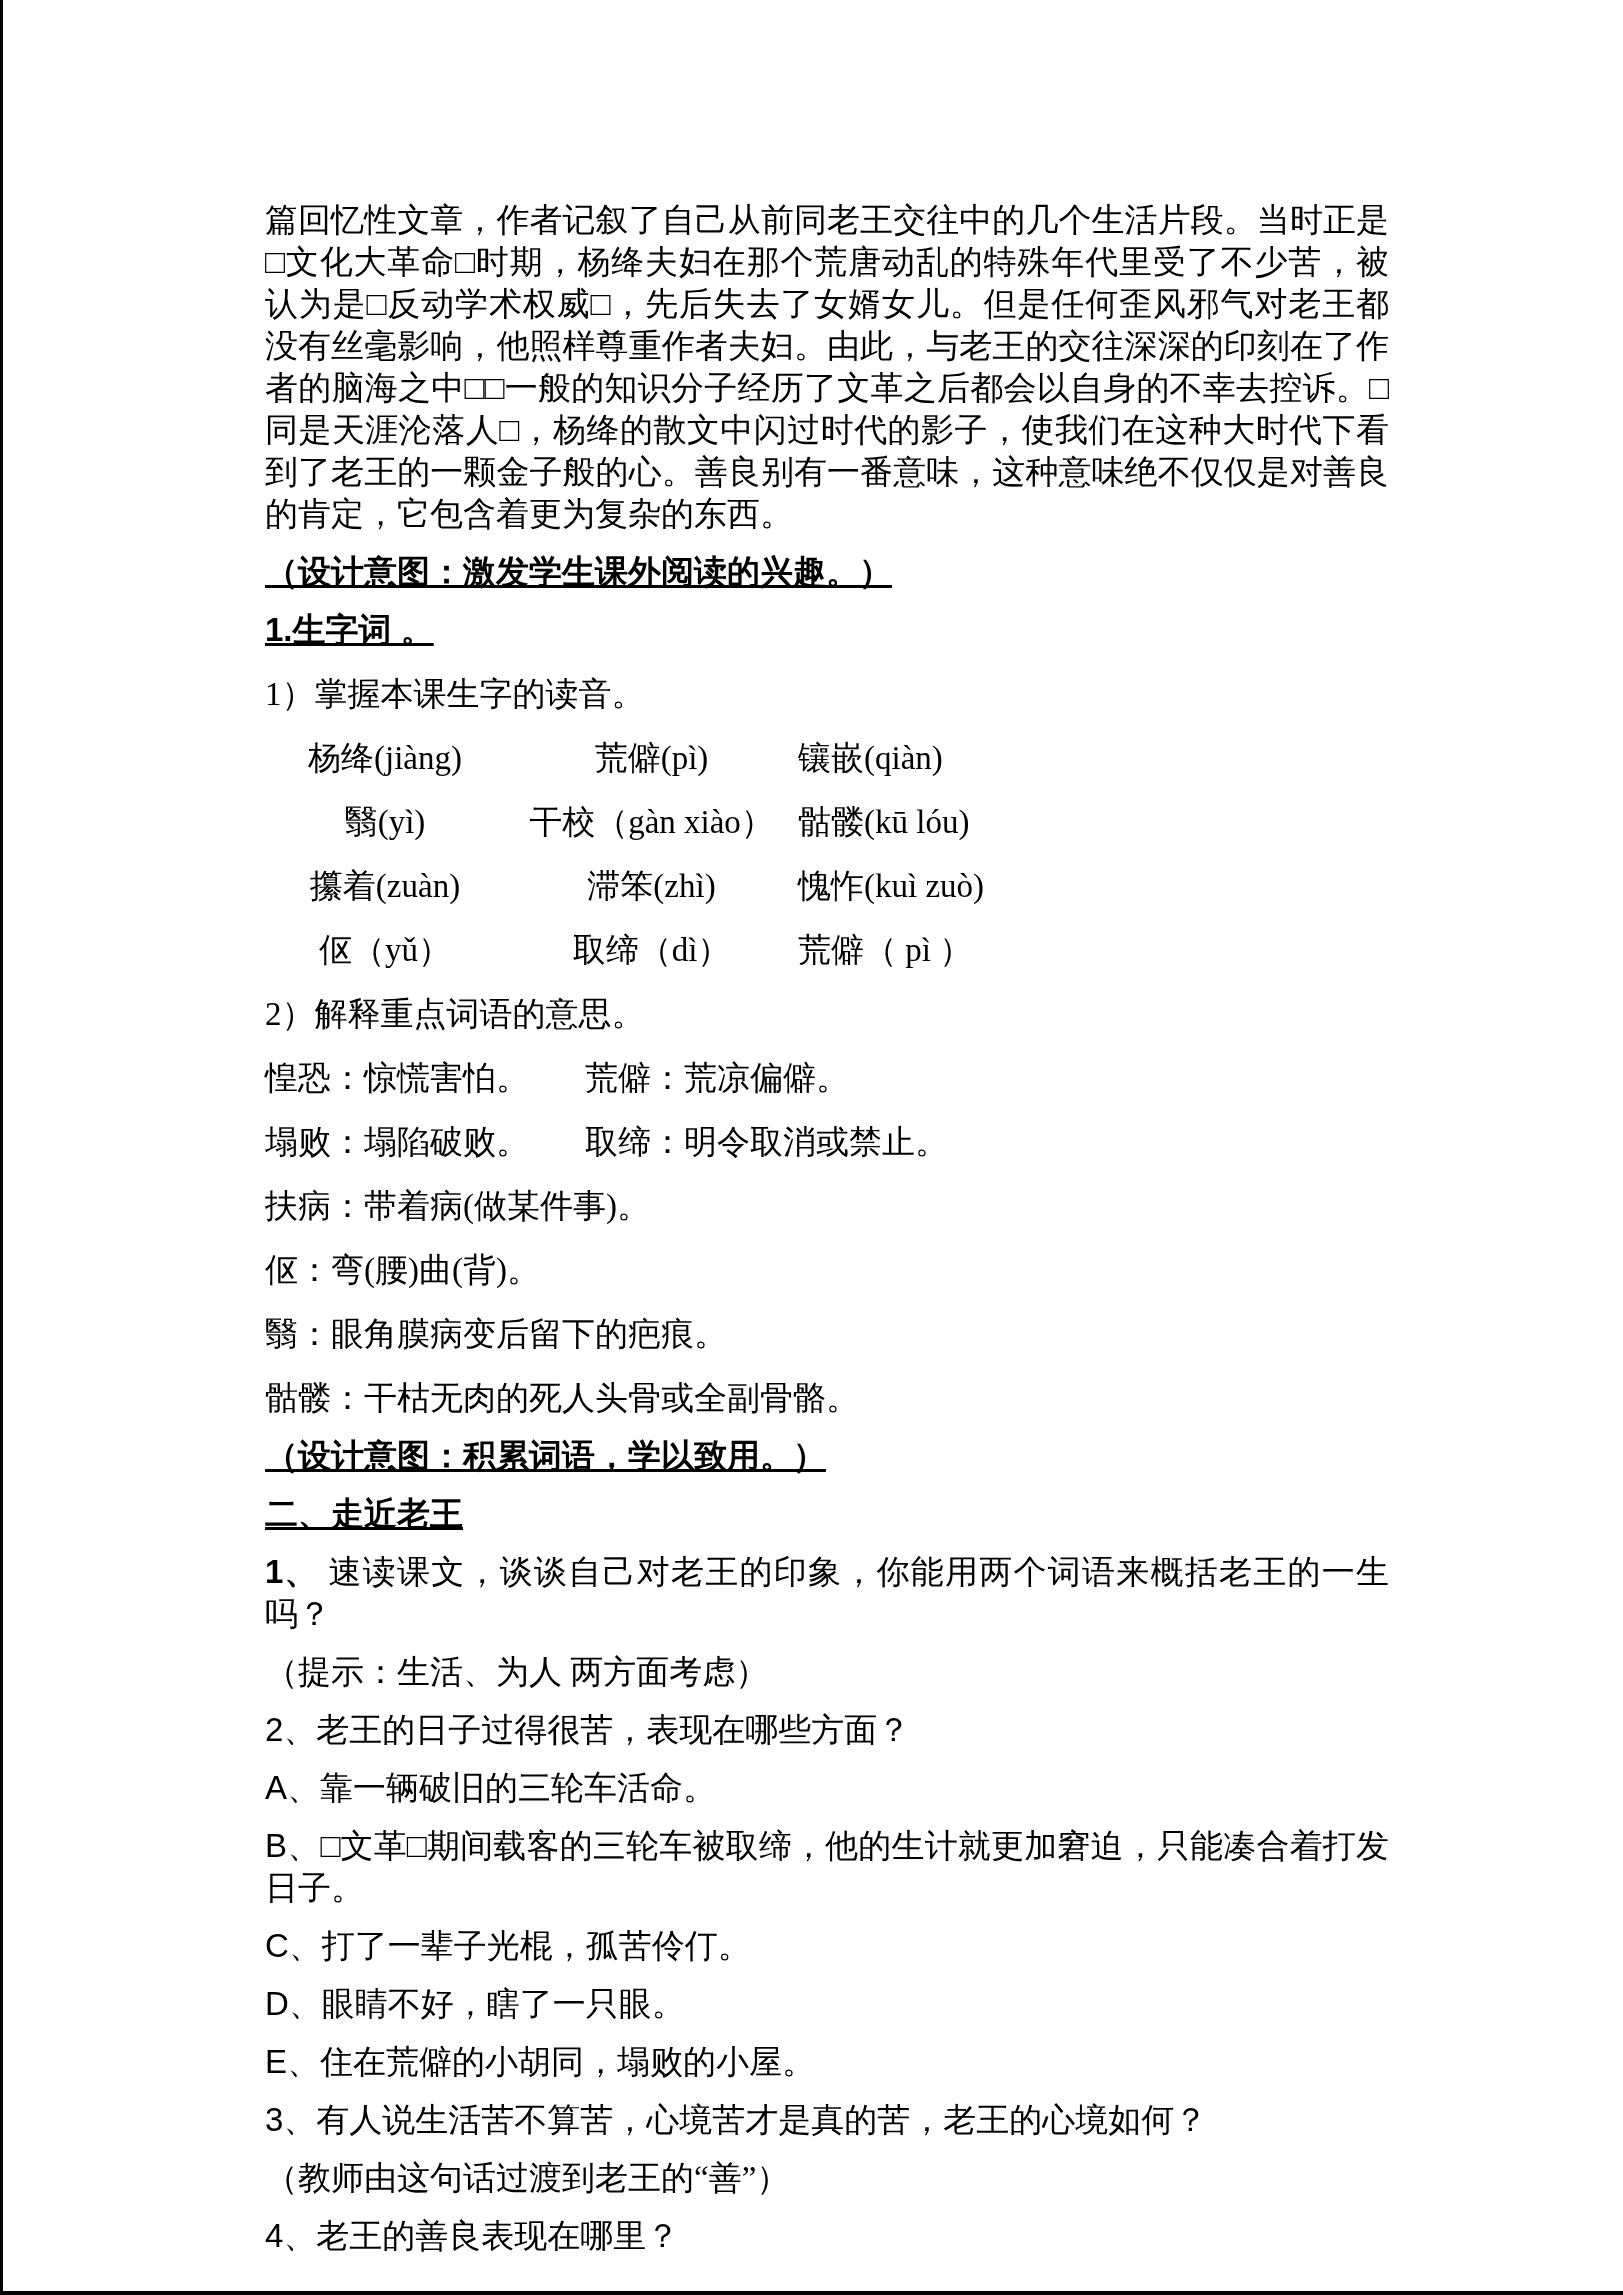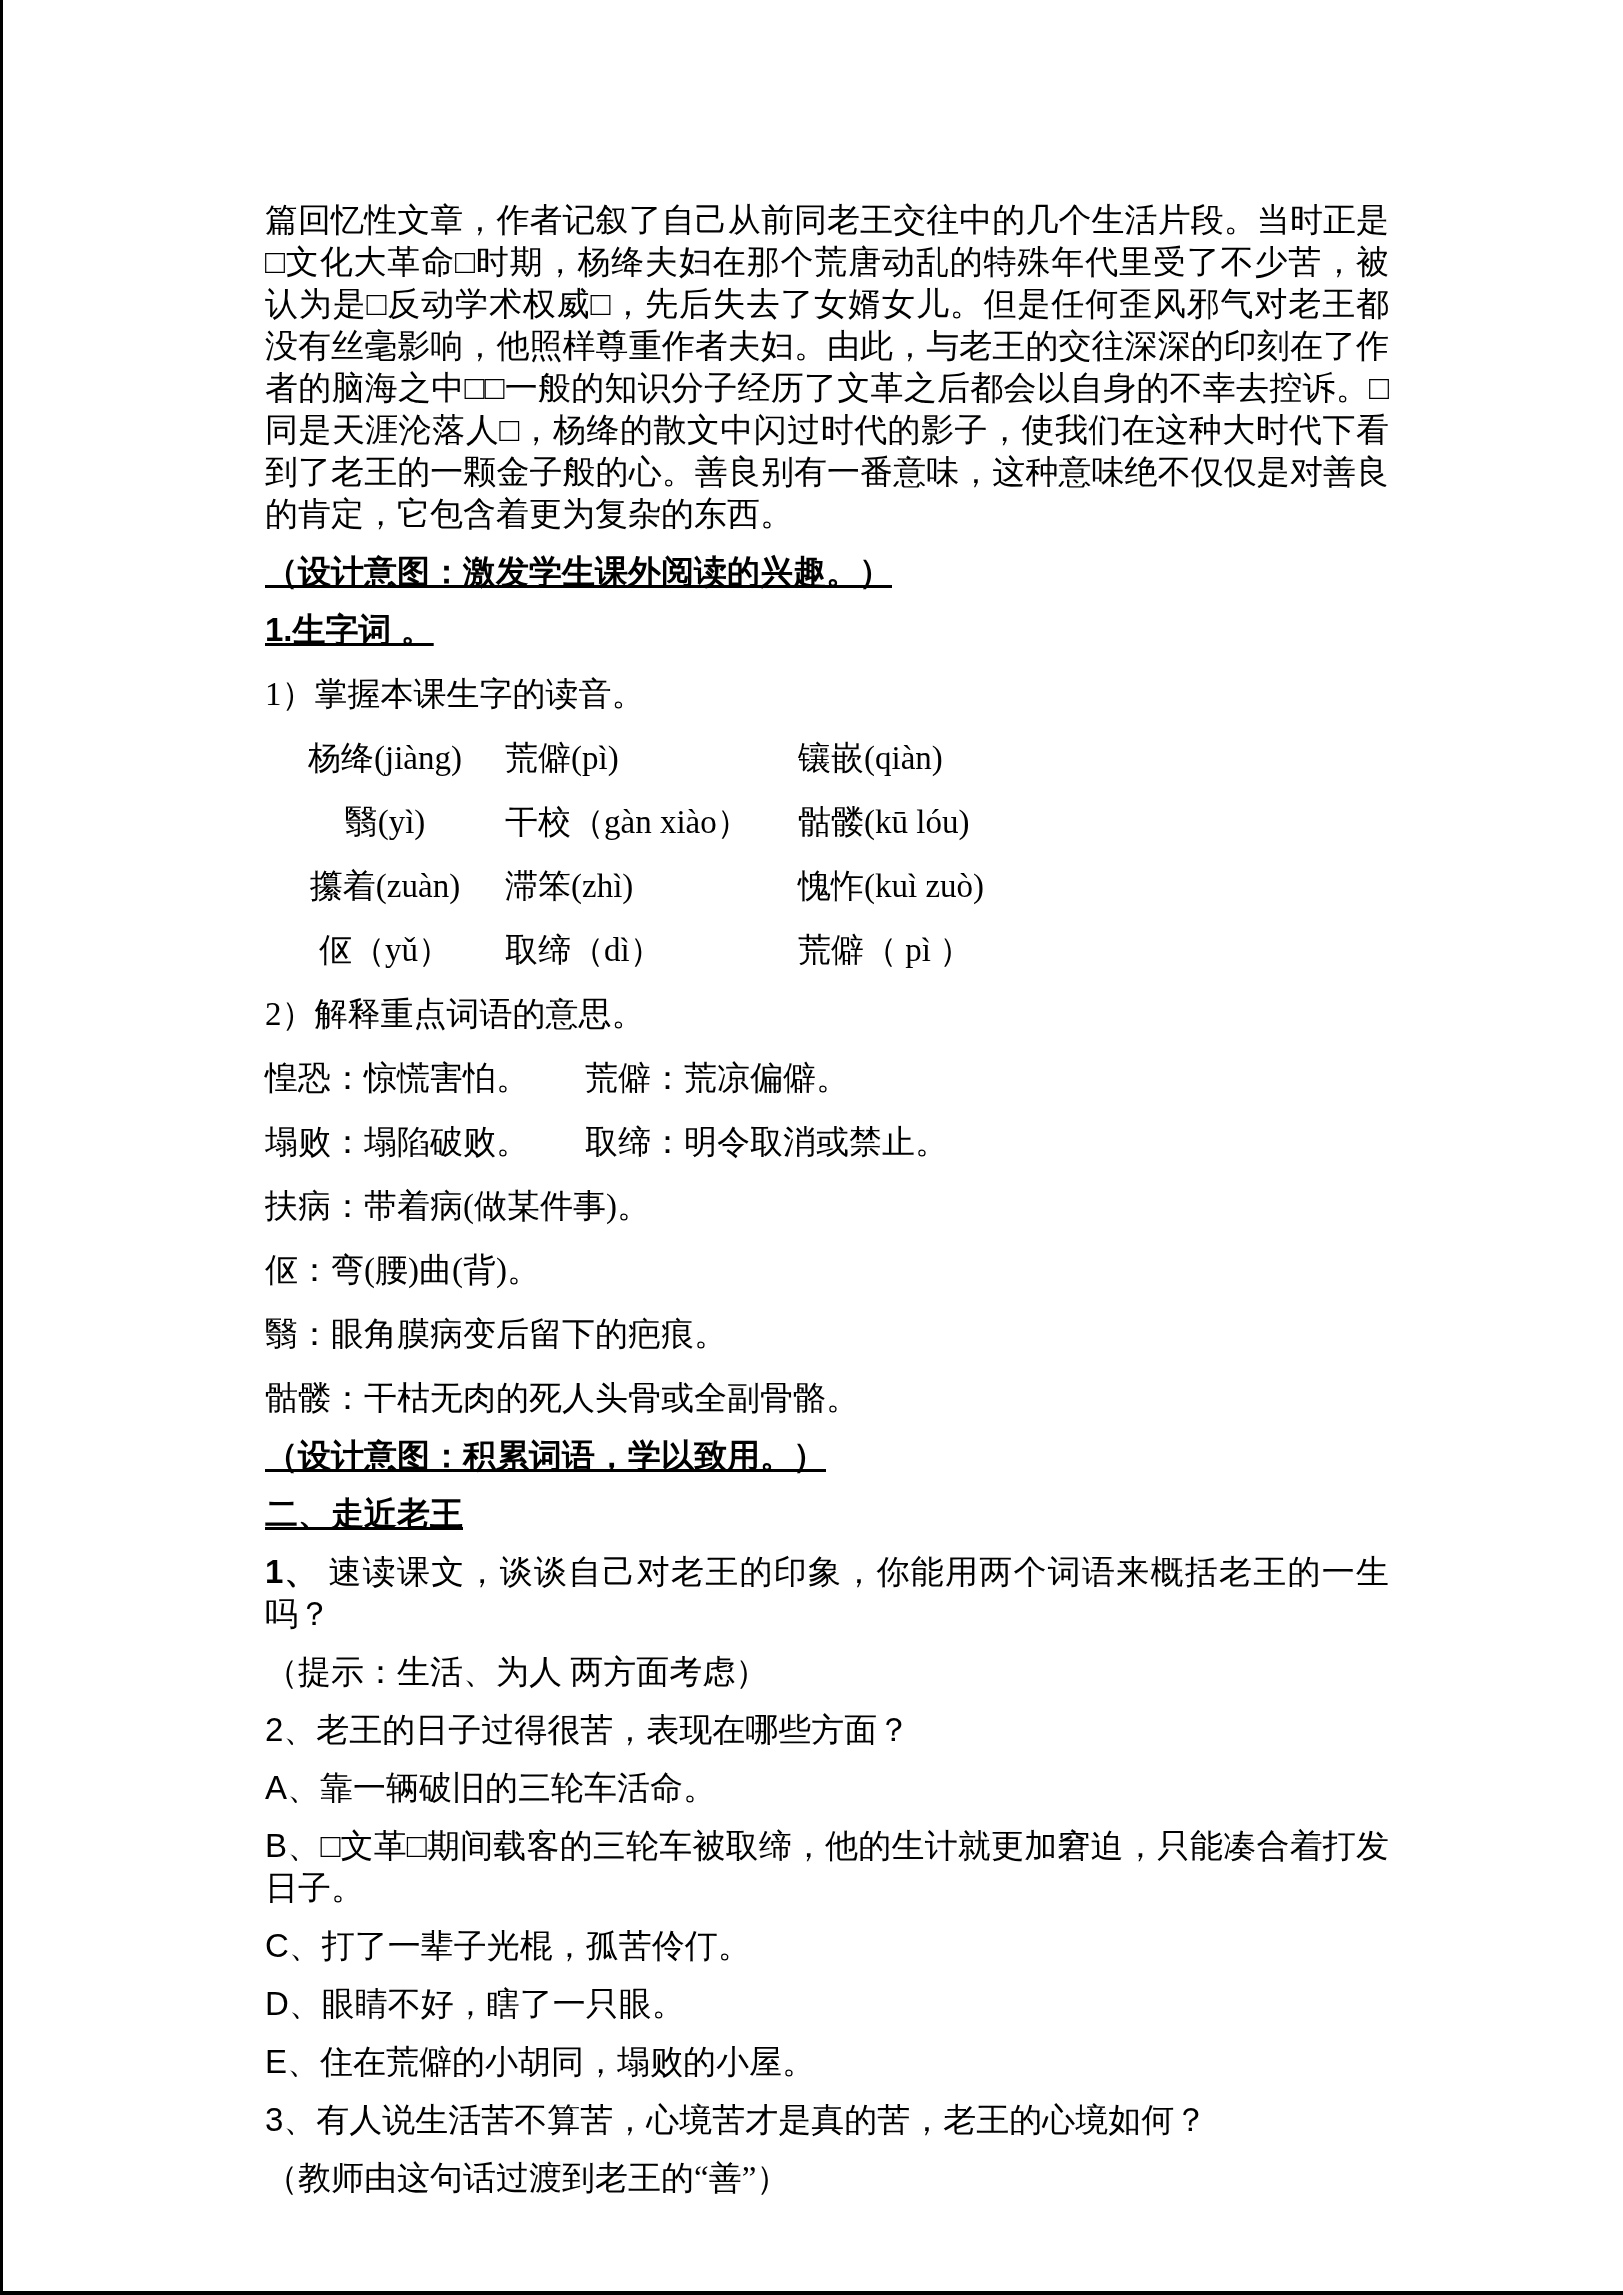--- a/index.html
+++ b/index.html
@@ -22,21 +22,21 @@
   }
   p { margin: 16px; line-height: 42px; }
   .justify { text-align: justify; }
   .bold {
     font-family: "Liberation Sans", "DejaVu Sans", sans-serif;
     font-weight: bold;
     text-decoration: underline;
   }
   .spaced { margin-top: 22px; }
   .vc1 { display: inline-block; min-width: 240px; text-align: center; }
-  .vc2 { display: inline-block; min-width: 293px; }
+  .vc2 { display: inline-block; min-width: 293px; text-align: center; }
   .dc1 { display: inline-block; min-width: 320px; }
   .marker { font-family: "Liberation Sans", "DejaVu Sans", sans-serif; }
   .section-items p:first-child .marker { font-weight: bold; }
   .edge-left {
     position: absolute; left: 0; top: 0;
     width: 3.4px; height: 100%;
     background: #000000;
   }
   .edge-bottom {
     position: absolute; left: 0; bottom: 0;
@@ -101,20 +101,21 @@
       <p class="justify"><span class="marker">1、</span><span> 速读课文，谈谈自己对老王的印象，你能用两个词语来概括老王的一生吗？</span></p>
       <p class="justify"><span class="marker"></span><span>（提示：生活、为人 两方面考虑）</span></p>
       <p class="justify"><span class="marker">2、</span><span>老王的日子过得很苦，表现在哪些方面？</span></p>
       <p class="justify"><span class="marker">A、</span><span>靠一辆破旧的三轮车活命。</span></p>
       <p class="justify"><span class="marker">B、</span><span>□文革□期间载客的三轮车被取缔，他的生计就更加窘迫，只能凑合着打发日子。</span></p>
       <p class="justify"><span class="marker">C、</span><span>打了一辈子光棍，孤苦伶仃。</span></p>
       <p class="justify"><span class="marker">D、</span><span>眼睛不好，瞎了一只眼。</span></p>
       <p class="justify"><span class="marker">E、</span><span>住在荒僻的小胡同，塌败的小屋。</span></p>
       <p class="justify"><span class="marker">3、</span><span>有人说生活苦不算苦，心境苦才是真的苦，老王的心境如何？</span></p>
       <p class="justify"><span class="marker"></span><span>（教师由这句话过渡到老王的“善”）</span></p>
+      <p class="justify"><span class="marker">4、</span><span>老王的善良表现在哪里？</span></p>
     </div>
 
   </div>
 
   <div class="edge-left"></div>
   <div class="edge-bottom"></div>
 
 </div>
 
 

